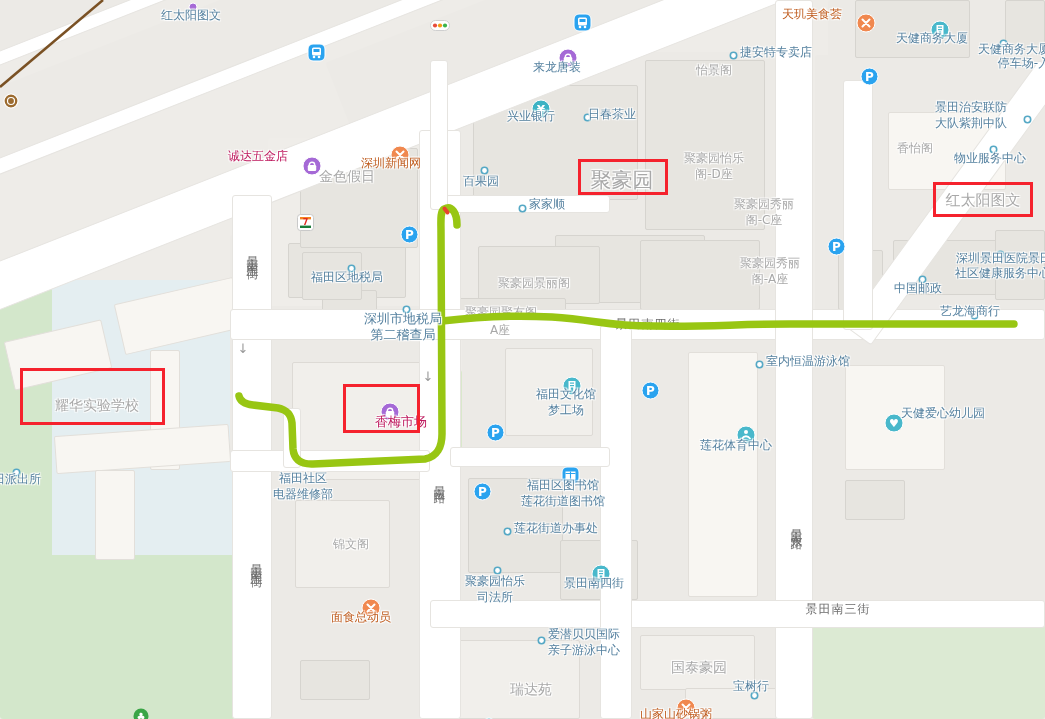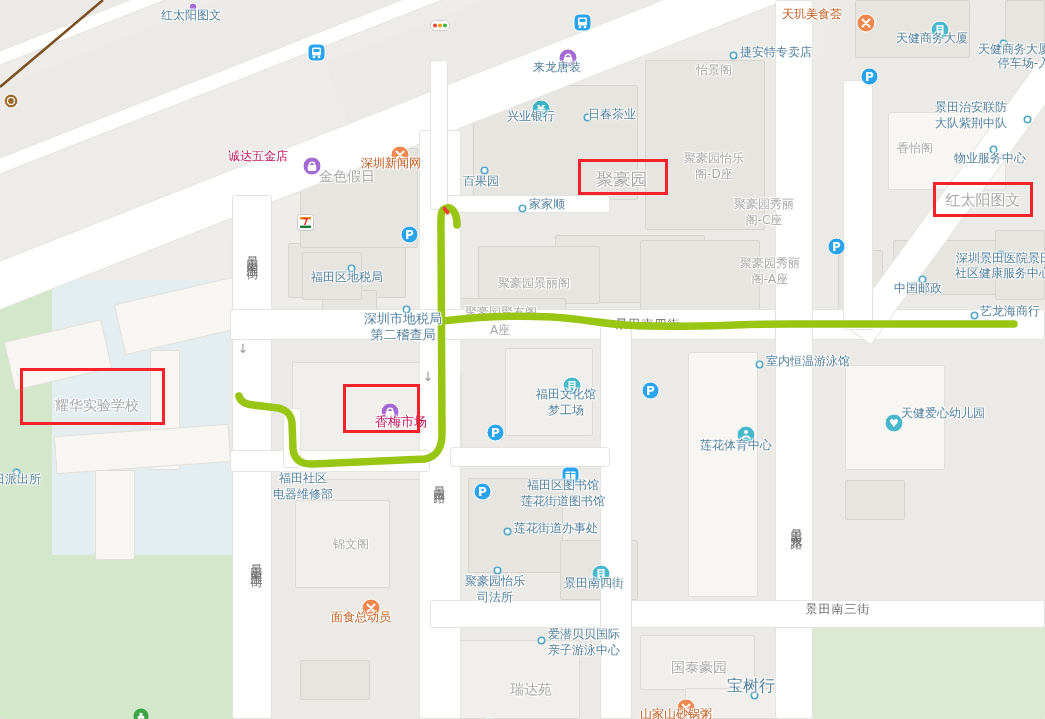--- a/index.html
+++ b/index.html
@@ -128,21 +128,21 @@
     <div class="redtick" style="left: 444px; top: 206px;"></div>
     <div class="poi b" style="left: 191px; top: 15px; font-size: 12px;">红太阳图文</div>
     <div class="poi p" style="left: 258px; top: 156px; font-size: 12px;">诚达五金店</div>
     <div class="poi o" style="left: 391px; top: 163px; font-size: 12px;">深圳新闻网</div>
     <div class="poi g" style="left: 347px; top: 176px; font-size: 14px;">金色假日</div>
     <div class="poi b" style="left: 557px; top: 67px; font-size: 12px;">来龙唐装</div>
     <div class="poi b" style="left: 531px; top: 116px; font-size: 12px;">兴业银行</div>
     <div class="poi b" style="left: 612px; top: 114px; font-size: 12px;">日春茶业</div>
     <div class="poi b" style="left: 481px; top: 181px; font-size: 12px;">百果园</div>
     <div class="poi b" style="left: 547px; top: 204px; font-size: 12px;">家家顺</div>
-    <div class="poi g" style="left: 622px; top: 180px; font-size: 17px; font-family: Liberation Serif, serif;">聚豪园</div>
+    <div class="poi g" style="left: 622px; top: 180px; font-size: 21px; font-family: Liberation Serif, serif;">聚豪园</div>
     <div class="poi g" style="left: 714px; top: 70px; font-size: 12px;">怡景阁</div>
     <div class="poi b" style="left: 776px; top: 52px; font-size: 12px;">捷安特专卖店</div>
     <div class="poi o" style="left: 812px; top: 14px; font-size: 12px;">天玑美食荟</div>
     <div class="poi b" style="left: 932px; top: 38px; font-size: 12px;">天健商务大厦</div>
     <div class="poi b" style="left: 1014px; top: 49px; font-size: 12px;">天健商务大厦</div>
     <div class="poi b" style="left: 1030px; top: 63px; font-size: 12px;">停车场-入口</div>
     <div class="poi b" style="left: 971px; top: 115px; font-size: 12px;">
       <div style="position: static;">景田治安联防</div>
       <div style="position: static;">大队紫荆中队</div>
     </div>
@@ -160,21 +160,21 @@
     <div class="poi g" style="left: 770px; top: 271px; font-size: 12px;">
       <div style="position: static;">聚豪园秀丽</div>
       <div style="position: static;">阁-A座</div>
     </div>
     <div class="poi g" style="left: 534px; top: 283px; font-size: 12px;">聚豪园景丽阁</div>
     <div class="poi g under" style="left: 501px; top: 312px; font-size: 12px;">聚豪园聚友阁</div>
     <div class="poi g under" style="left: 500px; top: 330px; font-size: 12px;">A座</div>
     <div class="poi b" style="left: 918px; top: 288px; font-size: 12px;">中国邮政</div>
     <div class="poi b leftfix" style="left: 956px; top: 258px; font-size: 12px;">深圳景田医院景田</div>
     <div class="poi b leftfix" style="left: 955px; top: 273px; font-size: 12px;">社区健康服务中心</div>
-    <div class="poi b" style="left: 1010px; top: 311px; font-size: 12px;">艺龙海商行</div>
+    <div class="poi b" style="left: 970px; top: 311px; font-size: 12px;">艺龙海商行</div>
     <div class="poi b" style="left: 347px; top: 277px; font-size: 12px;">福田区地税局</div>
     <div class="poi b" style="left: 403px; top: 327px; font-size: 13px;">
       <div style="position: static;">深圳市地税局</div>
       <div style="position: static;">第二稽查局</div>
     </div>
     <div class="poi p" style="left: 381px; top: 422px; font-size: 13px; margin-left: 20px;">香梅市场</div>
     <div class="poi b" style="left: 566px; top: 402px; font-size: 12px;">
       <div style="position: static;">福田文化馆</div>
       <div style="position: static;">梦工场</div>
     </div>
@@ -198,21 +198,21 @@
       <div style="position: static;">聚豪园怡乐</div>
       <div style="position: static;">司法所</div>
     </div>
     <div class="poi b" style="left: 594px; top: 583px; font-size: 12px;">景田南四街</div>
     <div class="poi b" style="left: 584px; top: 642px; font-size: 12px;">
       <div style="position: static;">爱潜贝贝国际</div>
       <div style="position: static;">亲子游泳中心</div>
     </div>
     <div class="poi g" style="left: 531px; top: 689px; font-size: 14px;">瑞达苑</div>
     <div class="poi g" style="left: 699px; top: 667px; font-size: 14px;">国泰豪园</div>
-    <div class="poi b" style="left: 751px; top: 686px; font-size: 16px;">宝树行</div>
+    <div class="poi b" style="left: 751px; top: 686px; font-size: 12px;">宝树行</div>
     <div class="poi o" style="left: 676px; top: 714px; font-size: 12px;">山家山砂锅粥</div>
     <div class="icon" style="left: 583px; top: 113px;">
       <svg width="9" height="9">
         <circle cx="4.5" cy="4.5" r="3.2" fill="#fff" stroke="#55a8c5" stroke-width="1.6"></circle>
       </svg>
     </div>
     <div class="icon" style="left: 480px; top: 166px;">
       <svg width="9" height="9">
         <circle cx="4.5" cy="4.5" r="3.2" fill="#fff" stroke="#55a8c5" stroke-width="1.6"></circle>
       </svg>

